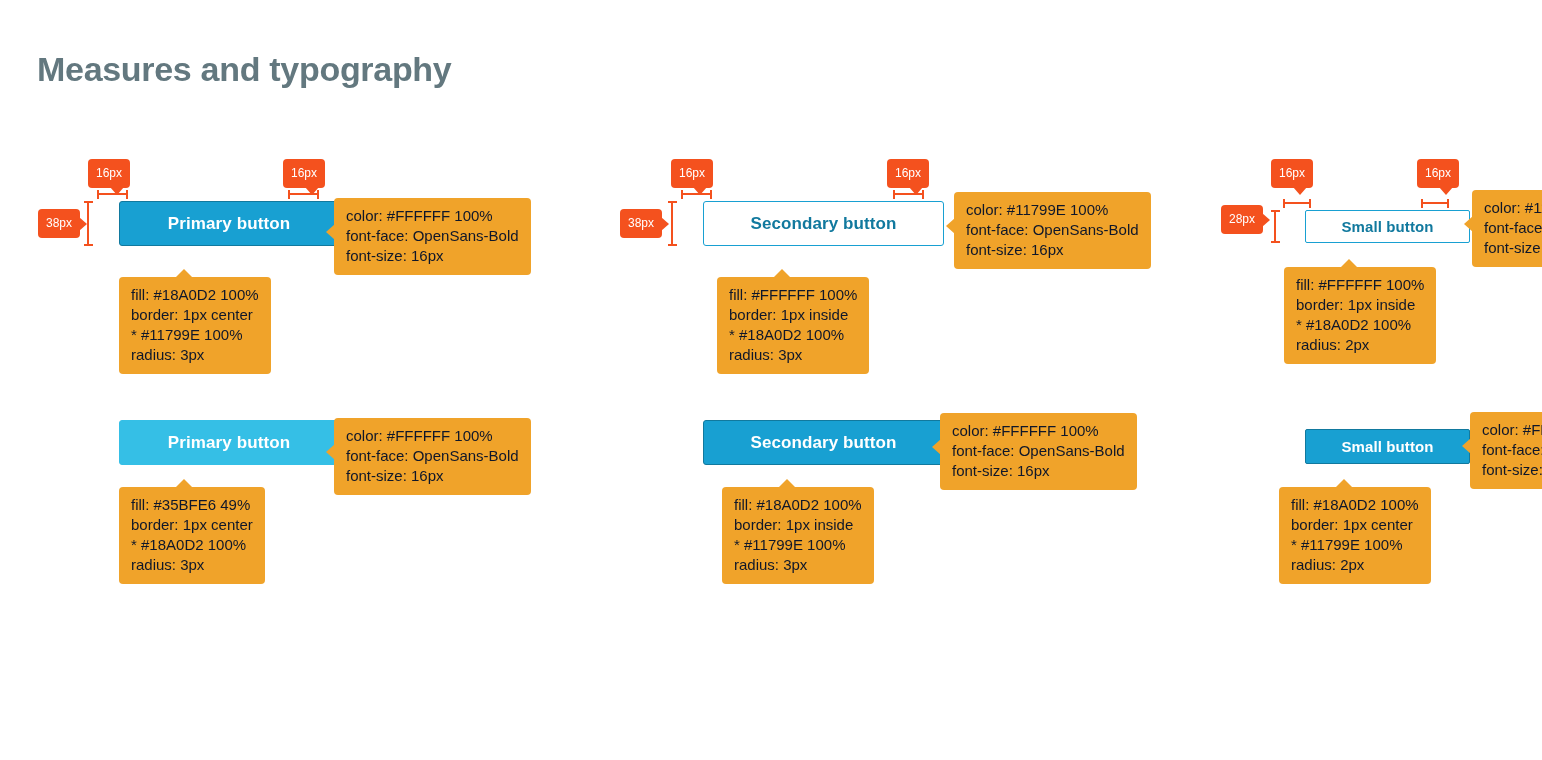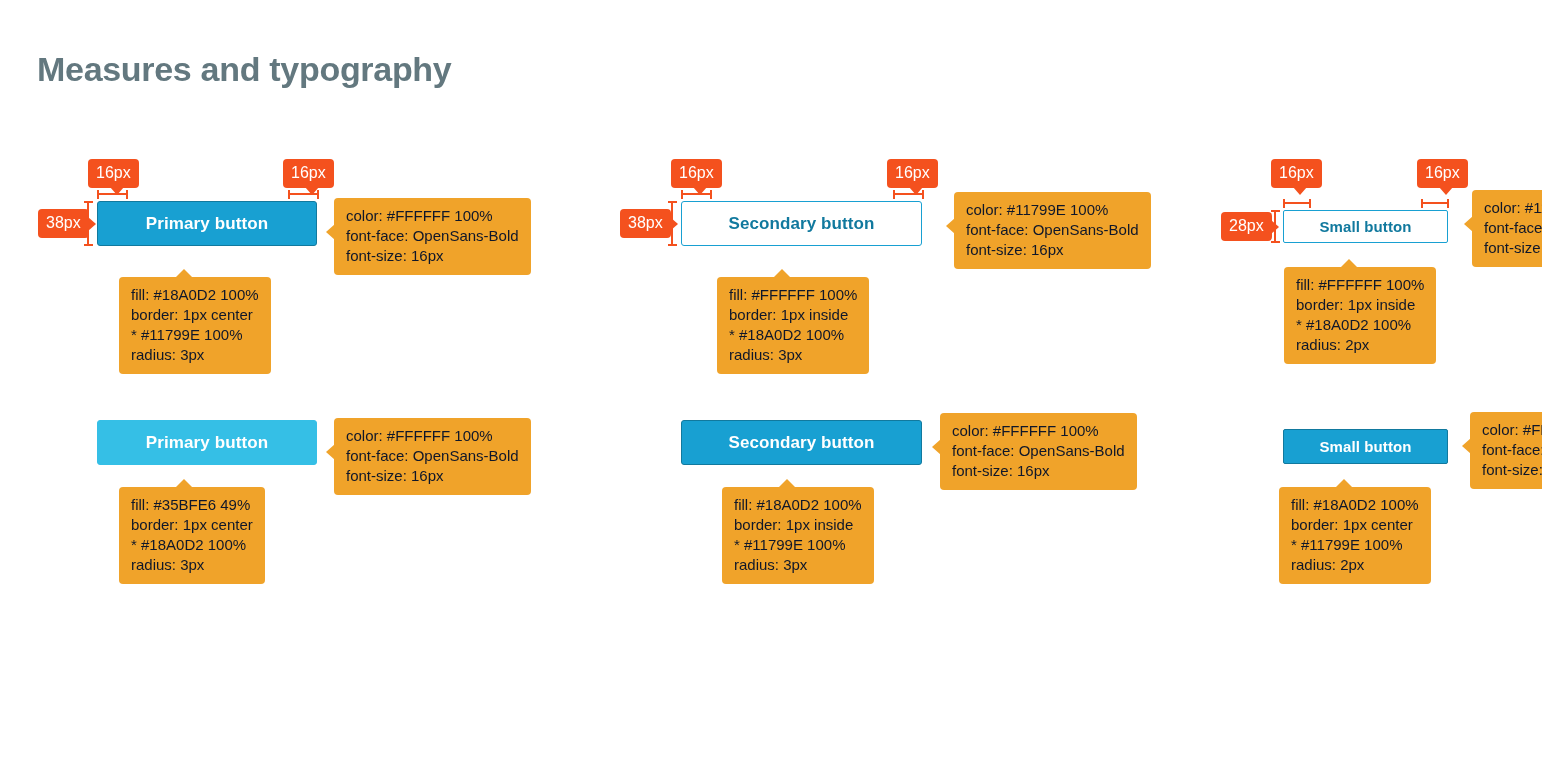--- a/index.html
+++ b/index.html
@@ -32,20 +32,21 @@
   
   .btn {
     position: absolute;
     display: flex;
     align-items: center;
     justify-content: center;
     font-size: 17px;
     font-weight: bold;
     white-space: nowrap;
     letter-spacing: 0.1px;
+    margin-left: 22px;
   }
   .btn-primary {
     background: #18a0d2;
     border: 1px solid #11799e;
     border-radius: 3px;
     color: #ffffff;
   }
   .btn-primary-light {
     background: #35bfe6;
     border: 1px solid #35bfe6;
@@ -105,21 +106,21 @@
     border-right: 9px solid transparent;
     border-bottom: 9px solid #f0a32a;
   }
 
   
   .measure {
     position: absolute;
     background: #f4511e;
     border-radius: 4px;
     color: #ffffff;
-    font-size: 16px;
+    font-size: 12px;
     line-height: 18px;
     padding: 5px 8px 6px 8px;
     white-space: nowrap;
   }
   
   .measure.tail-down::after {
     content: "";
     position: absolute;
     left: 22px;
     bottom: -7px;
@@ -227,21 +228,21 @@
     <span class="line">border: 1px inside</span>
     <span class="line">* #18A0D2 100%</span>
     <span class="line">radius: 3px</span>
   </div>
 
   <div class="btn btn-outline-sm" style="left:1283px; top:210px; width:165px; height:33px; font-size:15px;">
     <span>Small button</span>
   </div>
 
   <div class="dim-v" style="left:1271px; top:210px; height:33px;"></div>
-  <div class="measure tail-right" style="left:1221px; top:212px;">28px</div>
+  <div class="measure tail-right" style="left:1221px; top:205px;">28px</div>
 
   <div class="dim-h" style="left:1283px; top:199px; width:28px;"></div>
   <div class="measure tail-down" style="left:1271px; top:159px;">16px</div>
 
   <div class="dim-h" style="left:1421px; top:199px; width:28px;"></div>
   <div class="measure tail-down" style="left:1417px; top:159px;">16px</div>
 
   <div class="spec notch-left" style="left:1472px; top:190px;">
     <span class="line">color: #11799E 100%</span>
     <span class="line">font-face: OpenSans-Bold</span>

